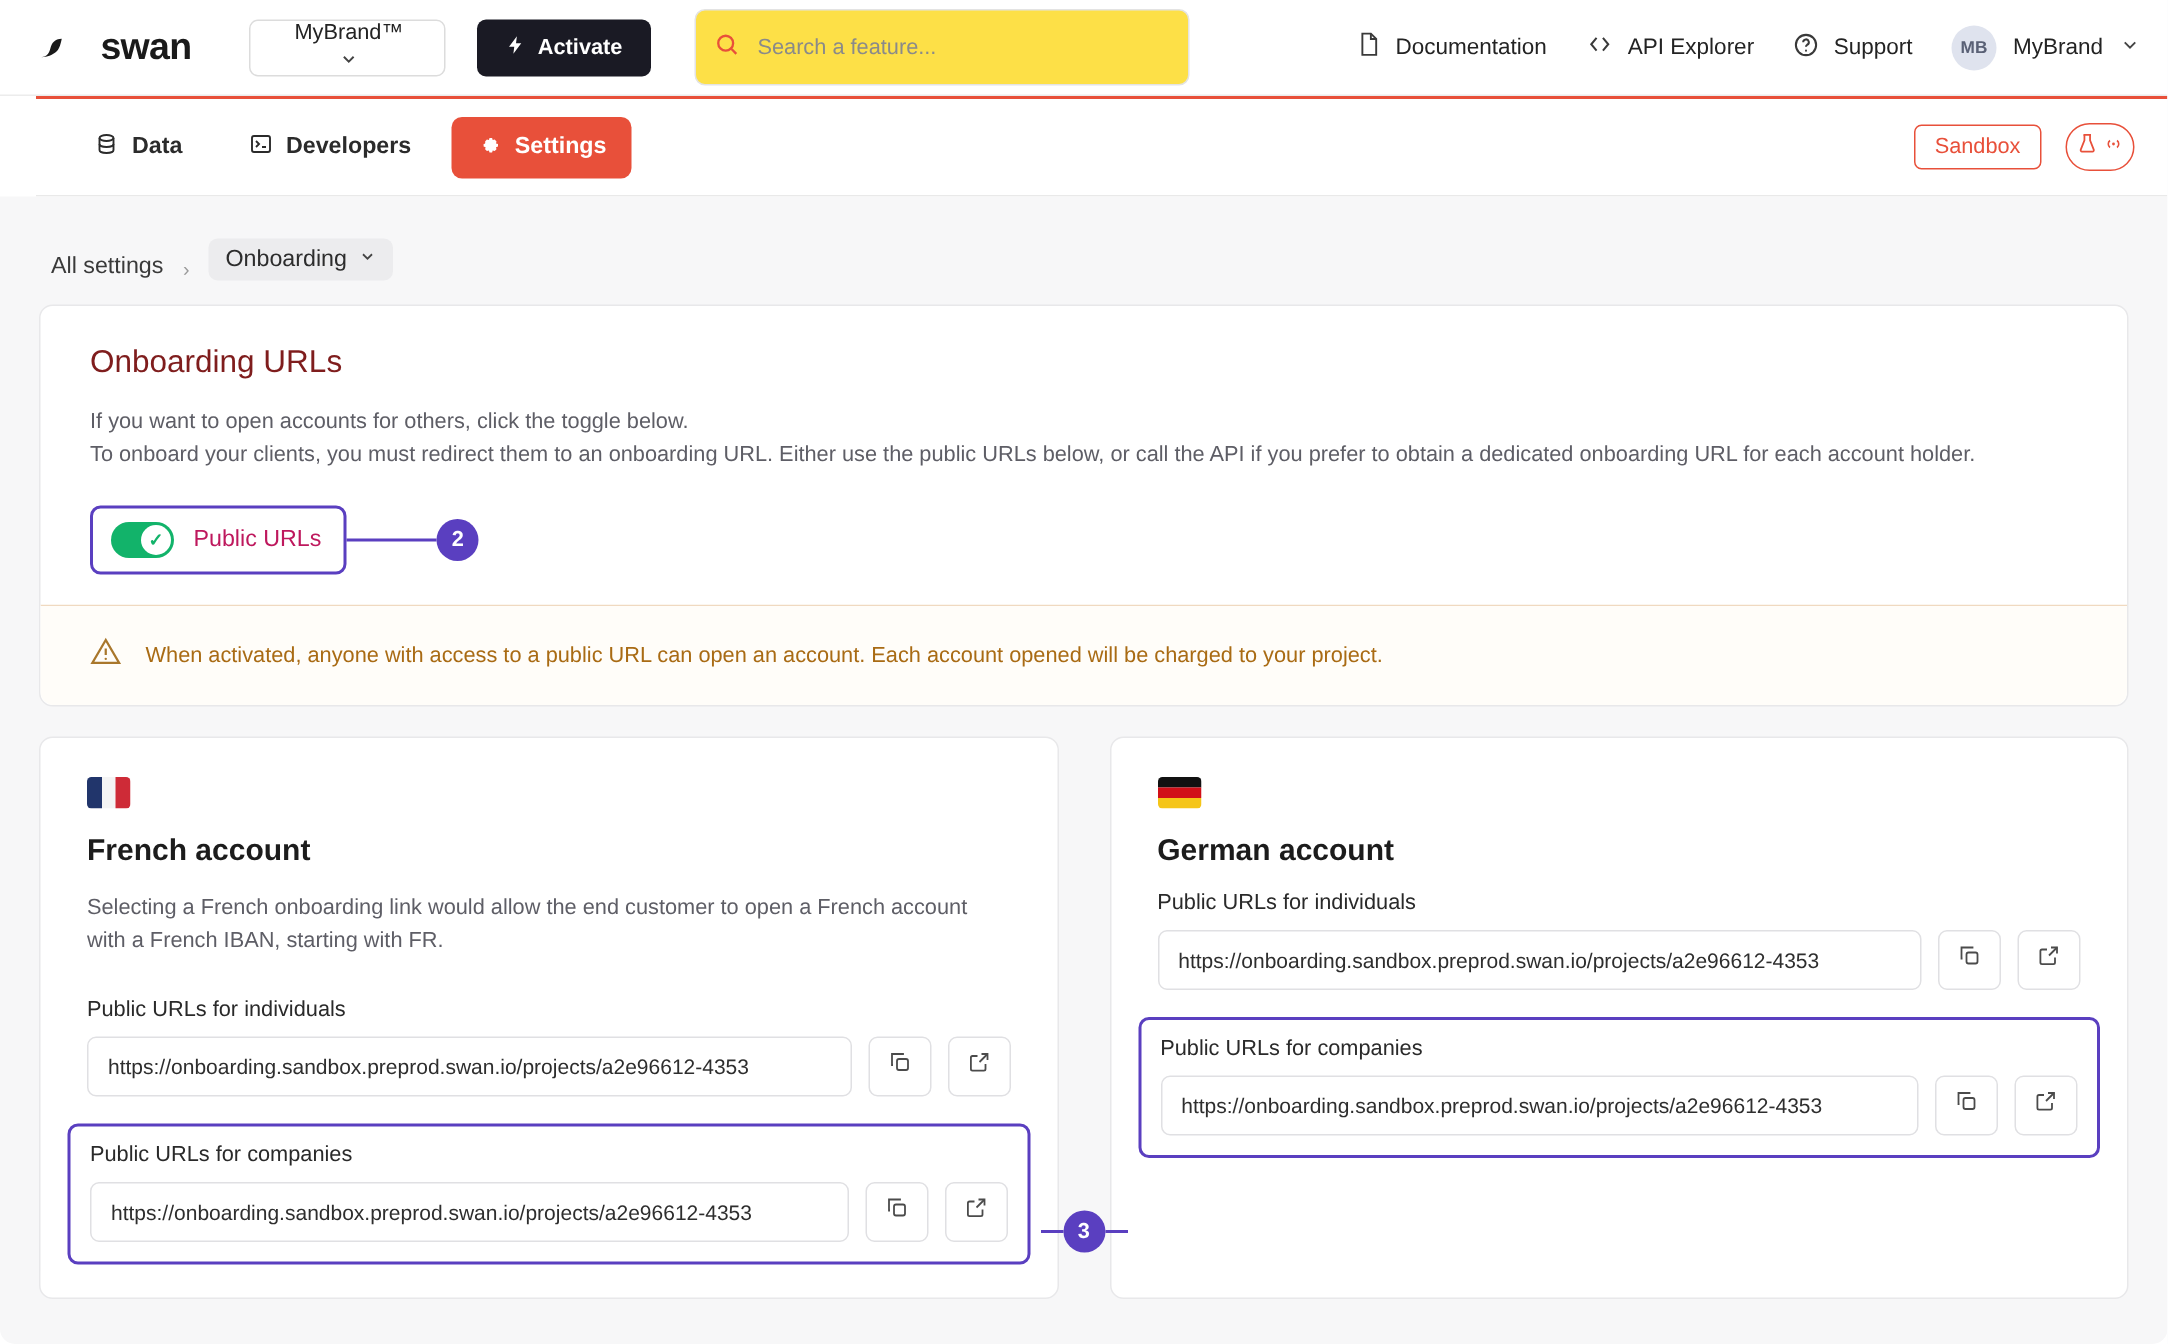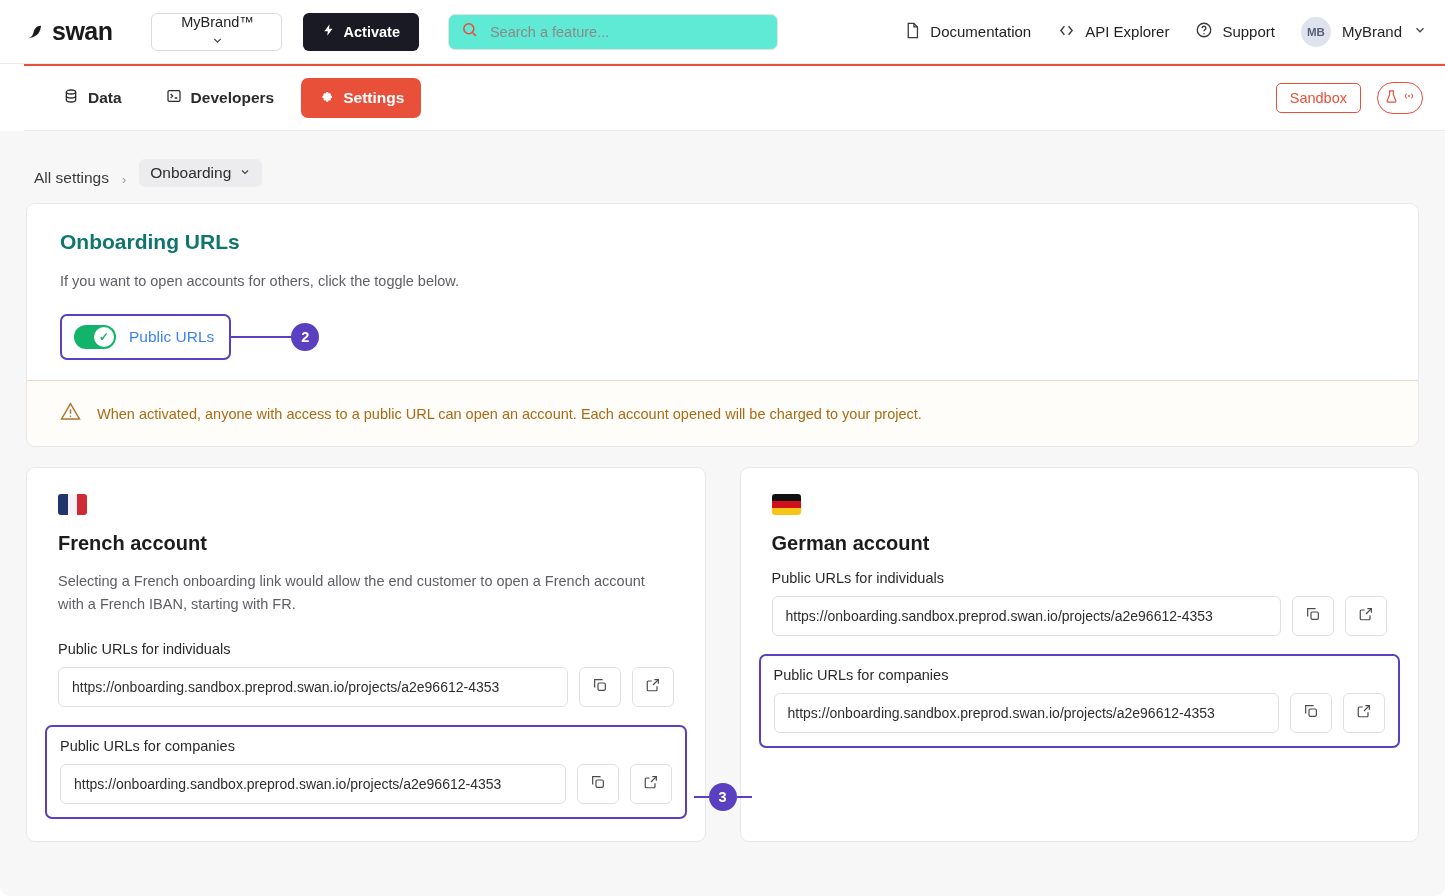--- a/index.html
+++ b/index.html
@@ -28,21 +28,21 @@
     border-bottom: 1px solid #ececec;
     gap: 0;
   }
   .logo {
     font-size: 25px;
     font-weight: bold;
     letter-spacing: -0.5px;
     color: #1a1a1a;
     display: flex;
     align-items: center;
-    gap: 7px;
+    gap: 22px;
   }
   .logo-mark {
     width: 23px; height: 23px;
     display: inline-block;
   }
   .brand-select {
     margin-left: 38px;
     width: 131px; height: 38px;
     border: 1px solid #dcdcdc;
     border-radius: 6px;
@@ -67,28 +67,28 @@
     gap: 8px;
     padding: 0 19px;
     font-size: 14.5px;
     font-weight: bold;
     cursor: pointer;
     border: none;
     justify-content: flex-end;
   }
   .search-box {
     margin-left: 29px;
-    width: 330px; height: 36px;
+    width: 330px; height: 51px;
     border: 1px solid #e3e3e3;
     border-radius: 7px;
     display: flex;
     align-items: center;
     padding: 0 12px;
     gap: 10px;
-    background: #5eead4;
+    background: #fde047;
   }
   .search-box input {
     border: none;
     outline: none;
     font-size: 14.5px;
     color: #3d3d3d;
     width: 100%;
     font-family: "Liberation Sans", sans-serif;
     background: transparent;
   }
@@ -212,22 +212,22 @@
     background: #ffffff;
     border: 1px solid #e8e8ea;
     border-radius: 9px;
   }
 
   
   .urls-card { padding: 0; }
   .urls-inner { padding: 26px 33px 0 33px; }
   .urls-title {
     font-size: 21px;
-    font-weight: bold;
-    color: #0f766e;
+    font-weight: normal;
+    color: #7f1d1d;
     margin: 0 0 16px 0;
   }
   .urls-desc {
     font-size: 14.5px;
     color: #5e5e66;
     line-height: 1.55;
     max-width: 1320px;
   }
   .toggle-wrap {
     margin-top: 22px;
@@ -257,21 +257,21 @@
     width: 20px; height: 20px;
     border-radius: 50%;
     background: #fff;
     display: flex;
     align-items: center;
     justify-content: center;
     color: #12b36a;
     font-size: 12px;
     font-weight: bold;
   }
-  .toggle-label { font-size: 15.5px; color: #3b82f6; }
+  .toggle-label { font-size: 15.5px; color: #be185d; }
   .step-line {
     height: 2px;
     background: #5a3fc0;
     width: 60px;
   }
   .step-badge {
     width: 28px; height: 28px;
     border-radius: 50%;
     background: #5a3fc0;
     color: #fff;
@@ -536,20 +536,21 @@
             </svg>
         </span>
       </span>
     </div>
 
     <div class="card urls-card">
       <div class="urls-inner">
         <h2 class="urls-title">Onboarding URLs</h2>
         <div class="urls-desc">
           <div>If you want to open accounts for others, click the toggle below.</div>
+          <div>To onboard your clients, you must redirect them to an onboarding URL. Either use the public URLs below, or call the API if you prefer to obtain a dedicated onboarding URL for each account holder.</div>
         </div>
 
         <div class="toggle-wrap">
           <div class="toggle-box">
             <div class="switch">
               <div class="knob">✓</div>
             </div>
             <span class="toggle-label">Public URLs</span>
           </div>
           <div class="step-line"></div>

